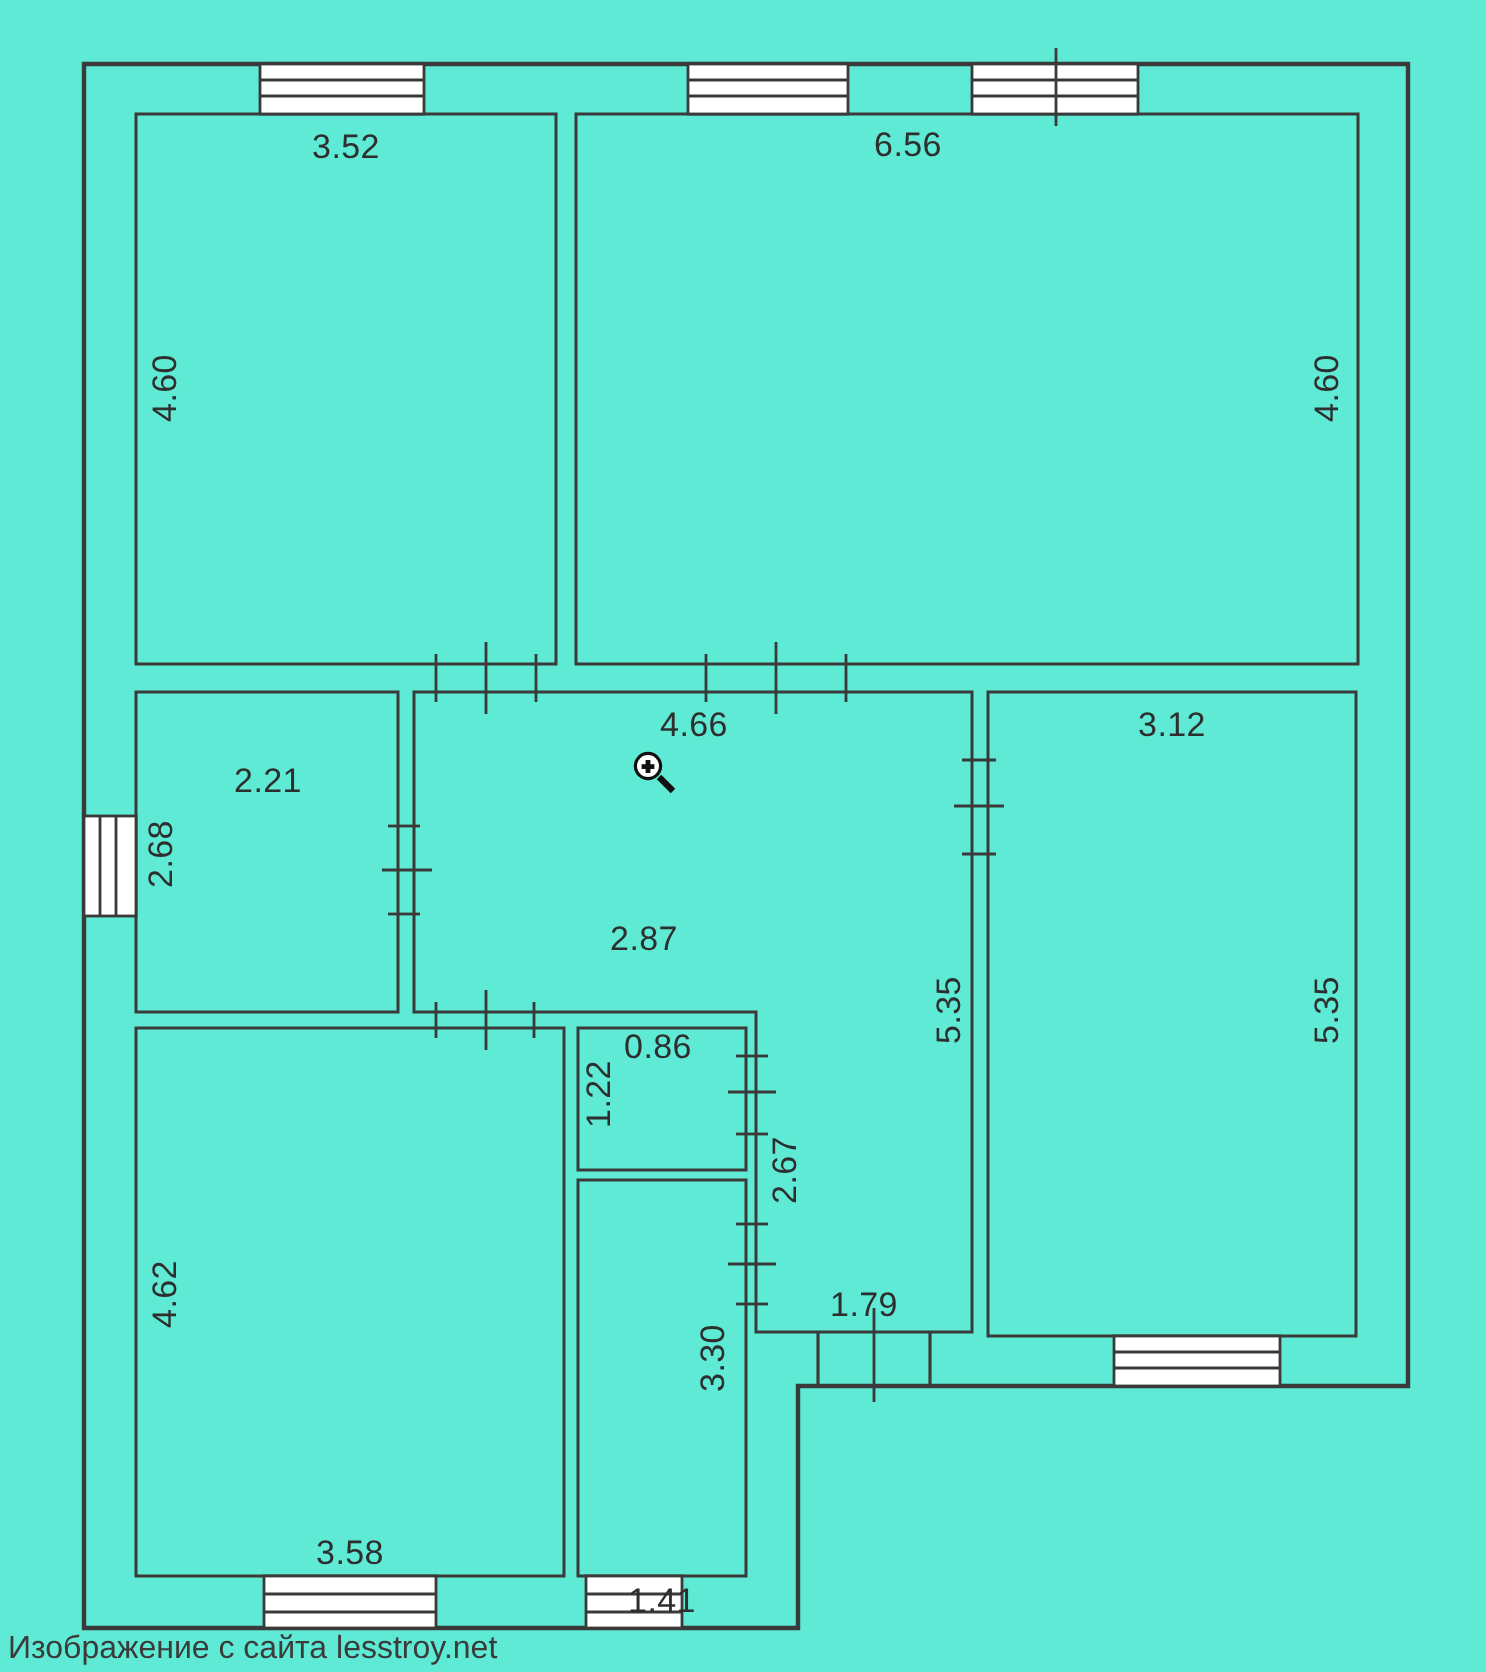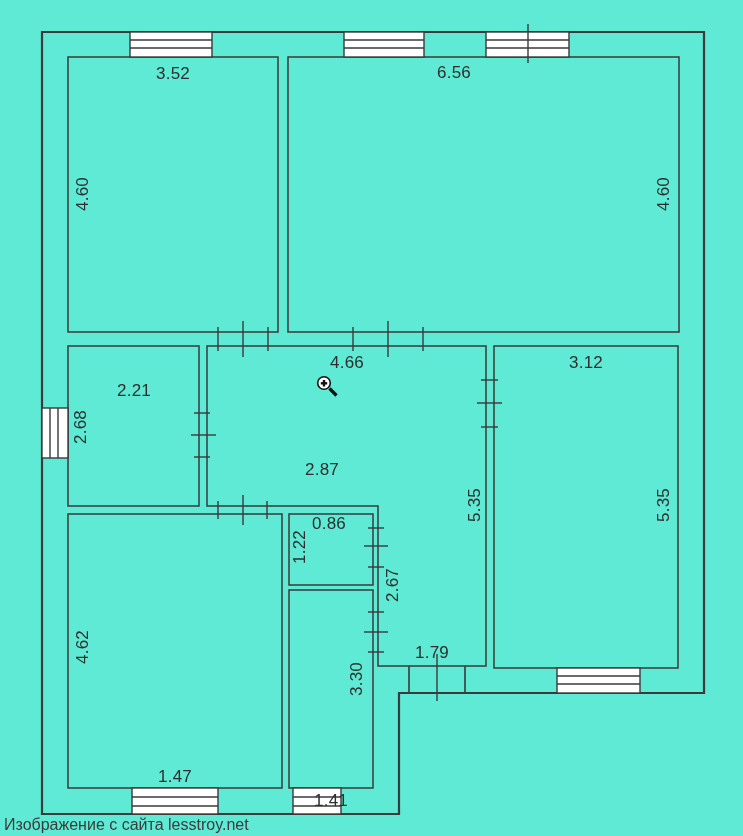--- a/index.html
+++ b/index.html
@@ -151,17 +151,17 @@
   <span class="dim v" style="left:81px;  top:427px;">2.68</span>
   <span class="dim v" style="left:475px; top:505px;">5.35</span>
   <span class="dim v" style="left:664px; top:505px;">5.35</span>
   <span class="dim h" style="left:298px; top:470px;margin-left:24px;">2.87</span>
   <span class="dim h" style="left:329px; top:524px;">0.86</span>
   <span class="dim v" style="left:300px; top:547px;">1.22</span>
   <span class="dim v" style="left:393px; top:585px;">2.67</span>
   <span class="dim h" style="left:432px; top:653px;">1.79</span>
   <span class="dim v" style="left:83px;  top:647px;">4.62</span>
   <span class="dim v" style="left:357px; top:679px;">3.30</span>
-  <span class="dim h" style="left:175px; top:777px;">1.47</span>
+  <span class="dim h" style="left:175px; top:777px;">3.58</span>
   <span class="dim h" style="left:331px; top:801px;">1.41</span>
 
   <div class="watermark">Изображение с сайта lesstroy.net</div>
 </div>
 
 </body></html>

